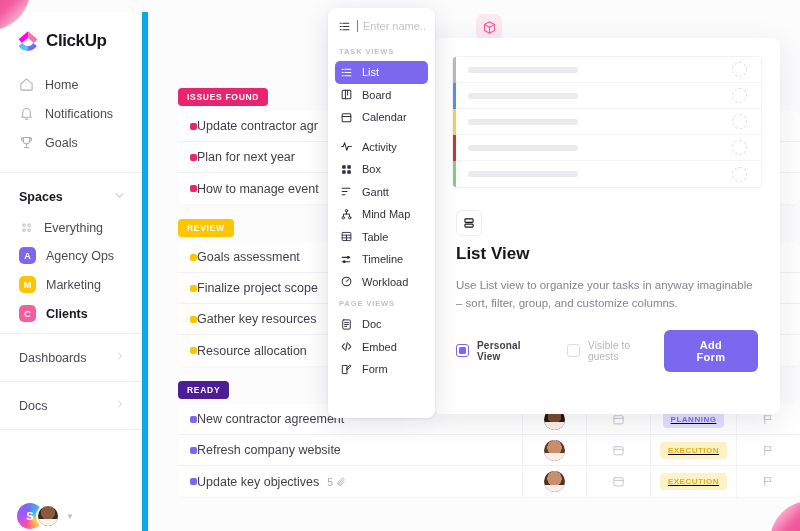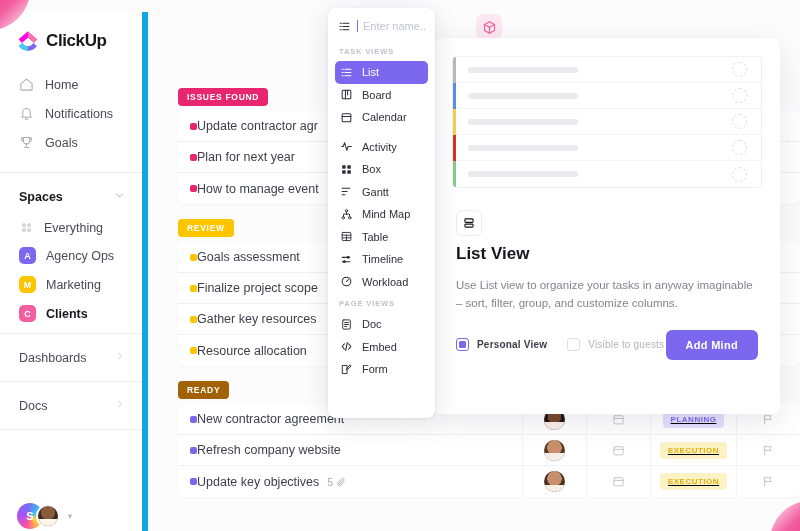--- a/index.html
+++ b/index.html
@@ -134,21 +134,21 @@
   .groups { padding: 6px 0 0 18px; }
   .grp { margin-bottom: 13px; }
   .tag {
     display: inline-block;
     font-size: 8.5px; font-weight: bold; letter-spacing: .7px;
     color: #fff; padding: 4px 9px 4px 9px;
     border-radius: 4px; margin-bottom: 5px;
   }
   .tag.pink   { background: #e8266f; }
   .tag.yellow { background: #fdc500; color: #fff; }
-  .tag.purple { background: #a16207; }
+  .tag.purple { background: #4c1d95; }
 
   .task-card {
     background: #fff;
     border-bottom: 1px solid #f0f0f4;
     height: 31px;
     display: flex; align-items: center;
     padding-left: 12px;
     cursor: pointer;
     box-shadow: 0 1px 2px rgba(20,20,40,.03);
   }
@@ -624,21 +624,21 @@
     <div class="pv-controls">
       <span class="cb-wrap">
         <span class="cb checked"></span>
         <span class="cb-lbl">Personal View</span>
       </span>
       <span class="spacer-16"></span>
       <span class="cb-wrap">
         <span class="cb"></span>
         <span class="cb-lbl muted">Visible to guests</span>
       </span>
-      <button class="add-btn">Add Mind</button>
+      <button class="add-btn">Add Form</button>
     </div>
   </section>
 
   <div class="dropdown">
 
     <div class="dd-input-row">
       <span class="dd-ic">
         <svg viewBox="0 0 24 24" width="13" height="13" fill="none" stroke="#2f2f3a" stroke-width="2" stroke-linecap="round">
           <path d="M4 6h2M4 12h2M4 18h2M9 6h11M9 12h11M9 18h11"></path>
         </svg>

